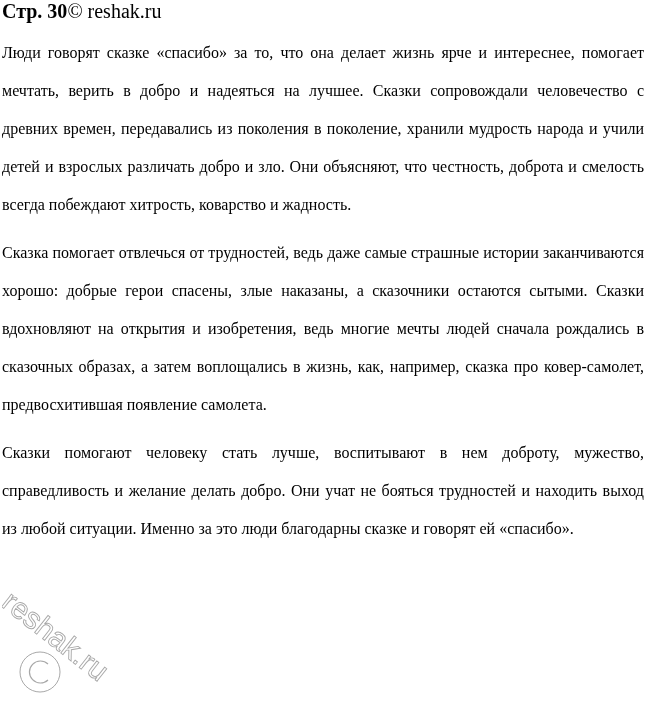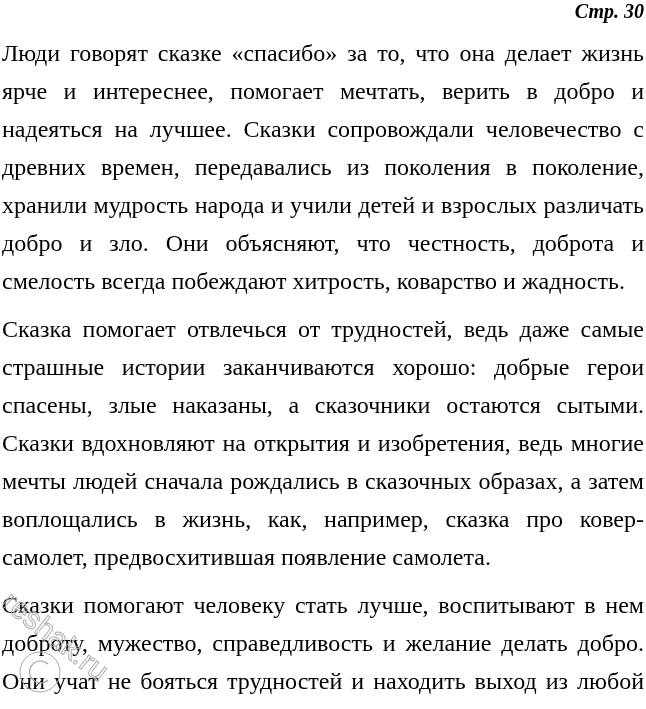--- a/index.html
+++ b/index.html
@@ -16,43 +16,42 @@
       color: #000000;
     }
     .page {
       position: absolute;
       left: 2px;
       top: 0;
       width: 642px;
     }
     .header-row {
       display: flex;
-      justify-content: flex-end;
+      justify-content: flex-start;
       align-items: baseline;
       height: 28px;
       line-height: 22px;
       font-size: 20px;
-      font-style: italic;
     }
     .page-number {
       font-weight: bold;
     }
     .copyright {
       font-weight: normal;
     }
     .task {
       font-weight: bold;
       font-size: 20px;
       line-height: 37px;
       text-align: justify;
       margin: 3px 0 0 0;
       word-spacing: 2px;
     }
     .para {
-      font-size: 24px;
+      font-size: 16px;
       line-height: 38px;
       text-align: justify;
       margin: 6px 0 0 0;
     }
     .para + .para {
       margin-top: 10px;
     }
     .watermark {
       position: absolute;
       left: 2px;
@@ -61,20 +60,21 @@
       height: 119px;
       pointer-events: none;
     }
   </style>
 </head>
 <body>
 
 <div class="page">
   <div class="header-row">
     <span class="page-number">Стр. 30</span>
+    <span class="copyright">© reshak.ru</span>
   </div>
 
 
   <p class="para">Люди говорят сказке «спасибо» за то, что она делает жизнь ярче и интереснее, помогает мечтать, верить в добро и надеяться на лучшее. Сказки сопровождали человечество с древних времен, передавались из поколения в поколение, хранили мудрость народа и учили детей и взрослых различать добро и зло. Они объясняют, что честность, доброта и смелость всегда побеждают хитрость, коварство и жадность.</p>
   <p class="para">Сказка помогает отвлечься от трудностей, ведь даже самые страшные истории заканчиваются хорошо: добрые герои спасены, злые наказаны, а сказочники остаются сытыми. Сказки вдохновляют на открытия и изобретения, ведь многие мечты людей сначала рождались в сказочных образах, а затем воплощались в жизнь, как, например, сказка про ковер-самолет, предвосхитившая появление самолета.</p>
   <p class="para">Сказки помогают человеку стать лучше, воспитывают в нем доброту, мужество, справедливость и желание делать добро. Они учат не бояться трудностей и находить выход из любой ситуации. Именно за это люди благодарны сказке и говорят ей «спасибо».</p>
 </div>
 
 <svg class="watermark" viewBox="0 0 130 119" xmlns="http://www.w3.org/2000/svg">
   <g fill="none" stroke="#a8a8a8" stroke-width="1">

